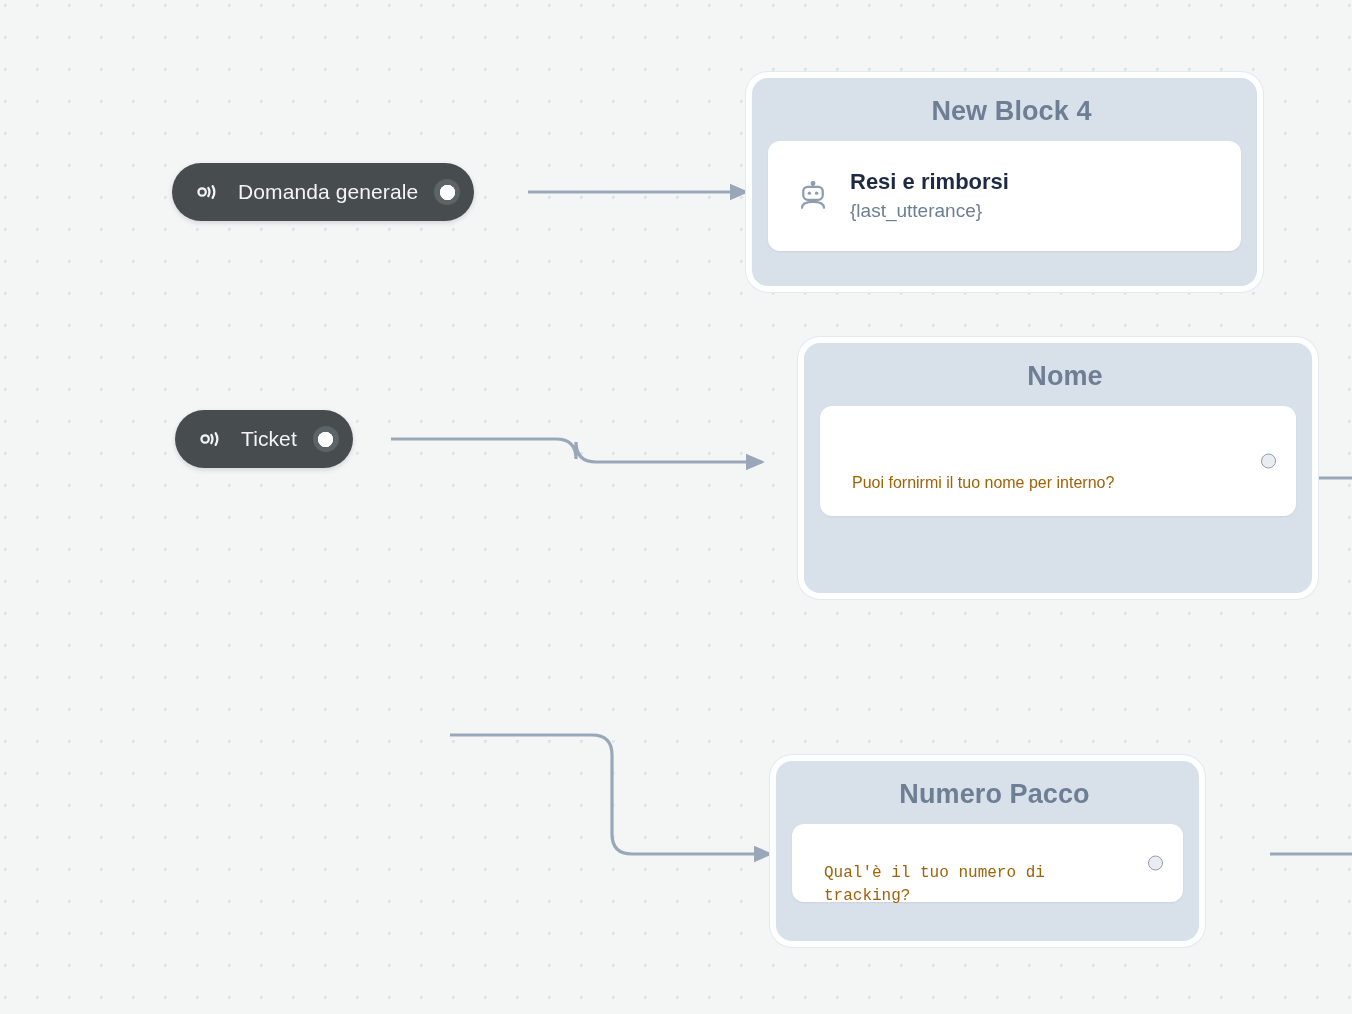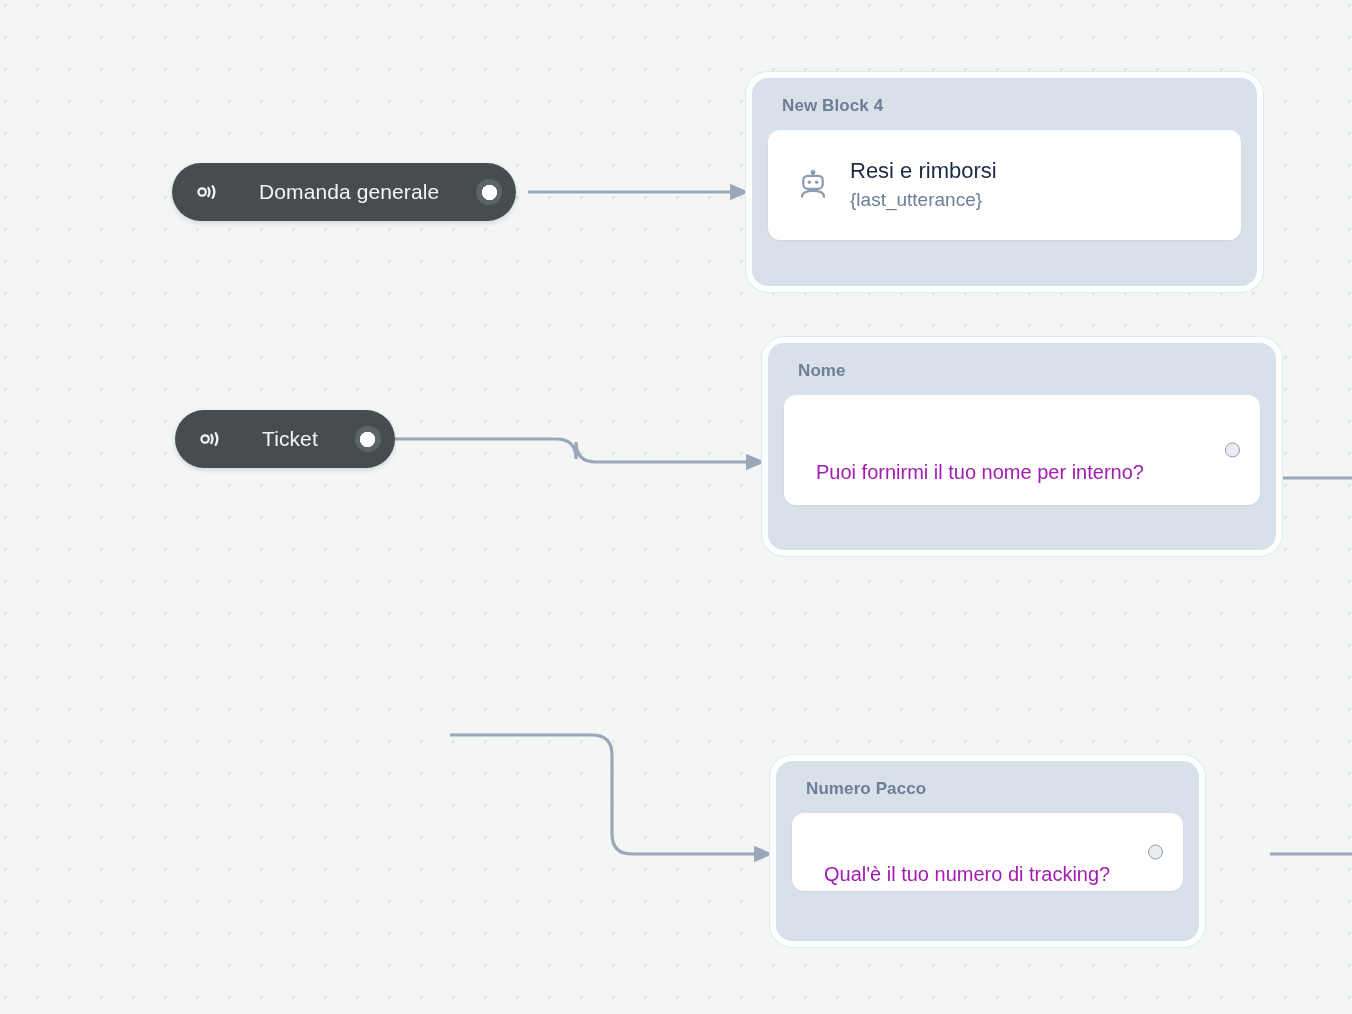--- a/index.html
+++ b/index.html
@@ -33,21 +33,20 @@
     position: absolute;
     display: flex;
     align-items: center;
     background: #474c4f;
     border-radius: 999px;
     height: 58px;
     padding: 0 14px 0 22px;
     box-sizing: border-box;
     box-shadow: 0 2px 5px rgba(30,40,55,.16);
     cursor: pointer;
-    gap: 21px;
   }
   .pill .wave {
     width: 26px; height: 26px;
     flex: 0 0 auto;
     display: block;
   }
   .pill .pill-label {
     color: #f2f4f5;
     font-size: 21px;
     font-weight: 400;
@@ -91,24 +90,25 @@
     position: absolute;
     background: #d8e0ea;
     border-radius: 16px;
     box-sizing: border-box;
     box-shadow: 0 0 0 6px rgba(255,255,255,.92), 0 0 0 7px #e3e9ee;
     padding: 18px 16px 16px 16px;
     cursor: pointer;
   }
   .block-title {
     color: #6d7e95;
-    font-size: 17px;
+    font-size: 27px;
     font-weight: 600;
     margin: 0 0 14px 14px;
     letter-spacing: .1px;
+    text-align: center;
   }
   .card {
     position: relative;
     background: #ffffff;
     border-radius: 12px;
     box-sizing: border-box;
     display: flex;
     align-items: center;
     box-shadow: 0 1px 2px rgba(40,55,75,.07);
   }
@@ -116,31 +116,31 @@
     width: 30px; height: 30px;
     flex: 0 0 auto;
     margin: 0 22px 0 30px;
     display: block;
   }
   .card-text { display: flex; flex-direction: column; justify-content: center; }
   .card-title {
     color: #1e2a44;
     font-size: 22px;
     line-height: 1.25;
-    font-weight: 400;
+    font-weight: 700;
   }
   .card-sub {
     color: #6d7e95;
     font-size: 19px;
     line-height: 1.3;
     margin-top: 4px;
   }
   .card-msg {
-    color: #a21caf;
-    font-size: 20px;
+    color: #a16207;
+    font-size: 16px;
     line-height: 1.42;
     font-weight: 400;
     padding: 0 52px 0 32px;
     margin-top: 44px;
   }
   .out-port {
     position: absolute;
     right: 20px;
     top: 50%;
     transform: translateY(-50%);
@@ -151,26 +151,26 @@
     box-sizing: border-box;
     cursor: pointer;
   }
 
   
   #pill-domanda   { left: 172px; top: 163px; }
   #pill-ticket    { left: 175px; top: 410px; }
   #pill-traccia   { left: 155px; top: 706px; }
 
   #block-newblock4 { left: 752px; top: 78px;  width: 505px; height: 208px; }
-  #block-nome      { left: 768px; top: 343px; width: 508px; height: 207px; }
+  #block-nome      { left: 804px; top: 343px; width: 508px; height: 250px; }
   #block-numero    { left: 776px; top: 761px; width: 423px; height: 180px; }
 
   #card-newblock4 { height: 110px; }
   #card-nome      { height: 110px; }
-  #card-numero    { height: 78px; }
+  #card-numero    { height: 78px; font-family: Liberation Mono, monospace; }
 </style>
 </head>
 <body>
 
 <div id="canvas">
 
   <svg id="wires" viewBox="0 0 1352 1014" xmlns="http://www.w3.org/2000/svg">
     <defs>
       <marker id="arrow" viewBox="0 0 10 10" refX="8.5" refY="5" markerWidth="6" markerHeight="6" orient="auto-start-reverse">
         <path d="M 0 0.6 L 10 5 L 0 9.4 z" fill="#9aa7b8"></path>

